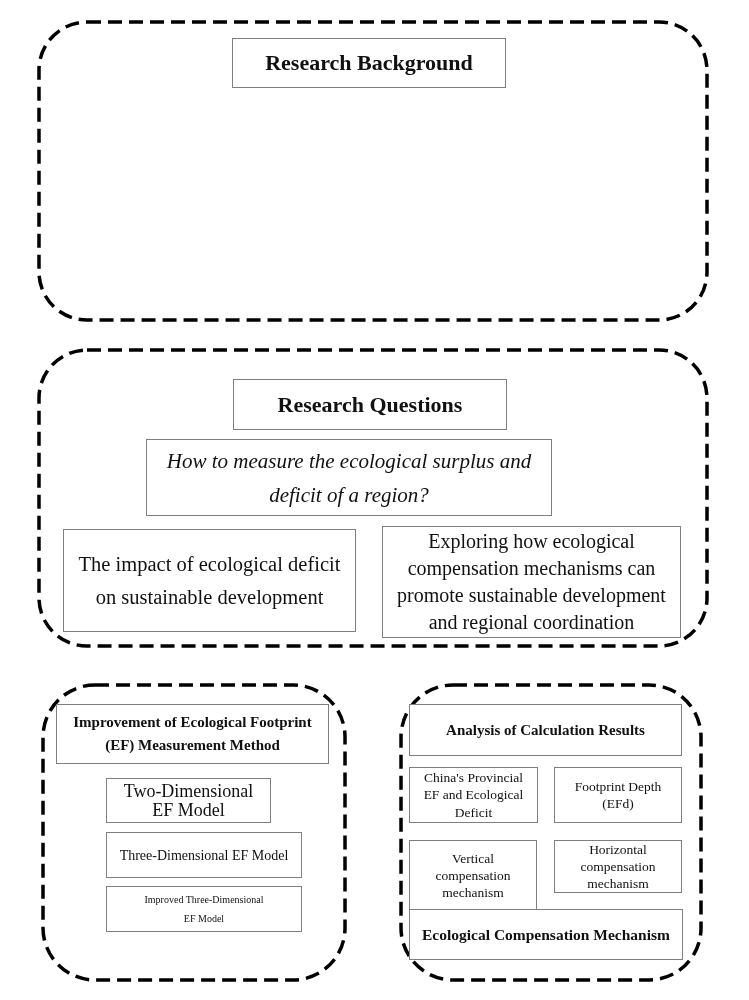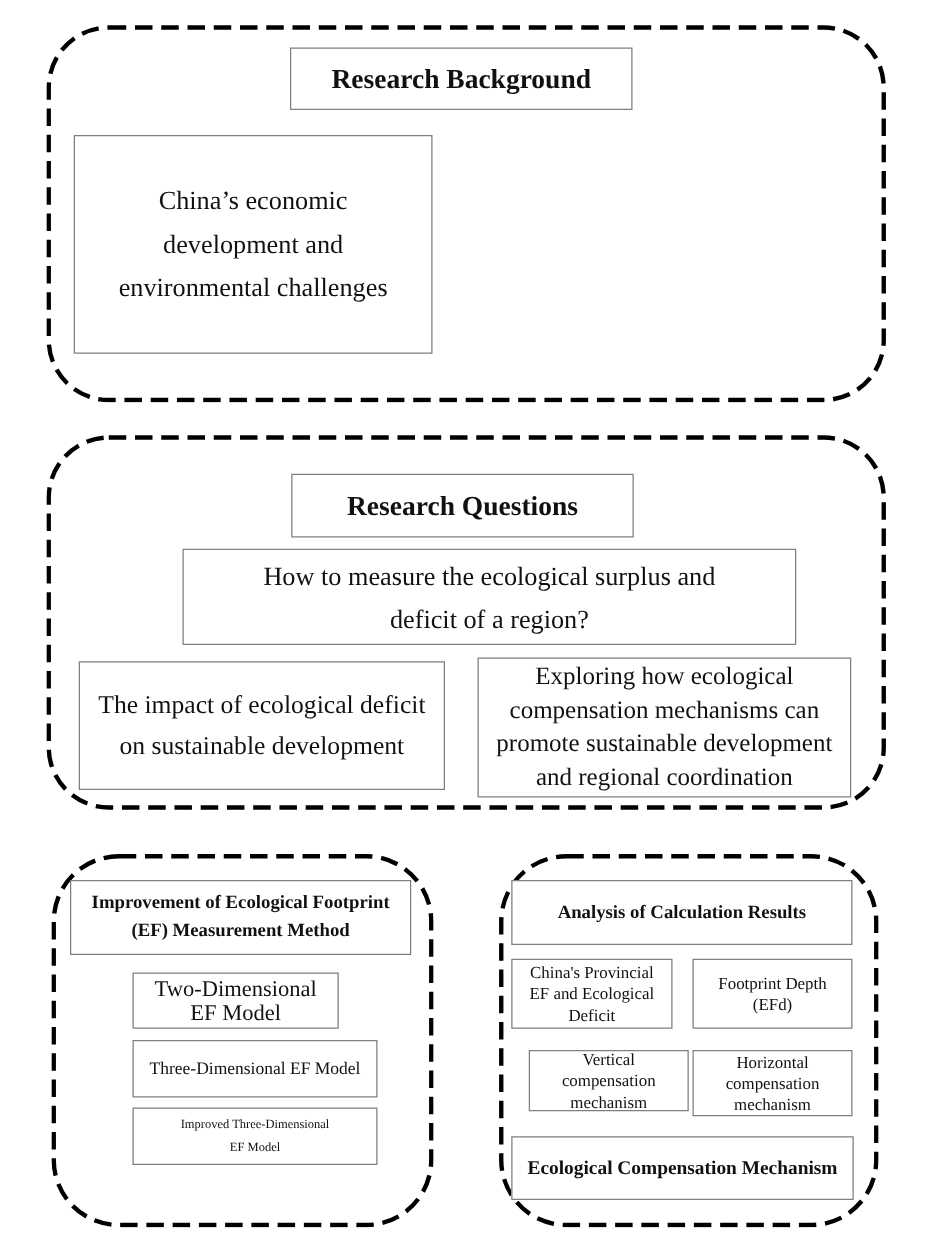--- a/index.html
+++ b/index.html
@@ -34,53 +34,50 @@
 
   
   #s1{left:37px;top:20px;width:672px;height:302px;}
   #s1-title{left:195px;top:18px;width:274px;height:50px;font-size:22px;}
   #s1-box1{left:22px;top:88px;width:287px;height:175px;font-size:21px;line-height:35px;}
   #s1-box2{left:351px;top:86px;width:292px;height:179px;font-size:21px;line-height:34px;}
 
   
   #s2{left:37px;top:348px;width:672px;height:300px;}
   #s2-title{left:196px;top:31px;width:274px;height:51px;font-size:22px;}
-  #s2-box1{left:109px;top:91px;width:491px;height:77px;font-size:21px;line-height:34px;}
+  #s2-box1{left:109px;top:91px;width:406px;height:77px;font-size:21px;line-height:34px;font-style:italic;}
   #s2-box2{left:26px;top:181px;width:293px;height:103px;font-size:20.5px;line-height:33px;}
   #s2-box3{left:345px;top:178px;width:299px;height:112px;font-size:20px;line-height:27px;}
 
   
   #s3{left:41px;top:683px;width:306px;height:299px;}
   #s3-title{left:15px;top:21px;width:273px;height:60px;font-size:15px;line-height:23px;}
   #s3-box1{left:65px;top:95px;width:165px;height:45px;font-size:18px;line-height:19px;}
   #s3-box2{left:65px;top:149px;width:196px;height:46px;font-size:14px;line-height:19px;}
   #s3-box3{left:65px;top:203px;width:196px;height:46px;font-size:10px;line-height:19px;}
 
   
   #s4{left:399px;top:683px;width:304px;height:299px;}
   #s4-title{left:10px;top:21px;width:273px;height:52px;font-size:15px;}
   #s4-box1{left:10px;top:84px;width:129px;height:56px;font-size:13.5px;line-height:17.5px;}
   #s4-box2{left:155px;top:84px;width:128px;height:56px;font-size:13.5px;line-height:17.5px;}
-  #s4-box3{left:10px;top:157px;width:128px;height:49px;font-size:13.5px;line-height:17px;margin-left:14px;}
+  #s4-box3{left:10px;top:157px;width:128px;height:70px;font-size:13.5px;line-height:17px;}
   #s4-box4{left:155px;top:157px;width:128px;height:53px;font-size:13.5px;line-height:17px;}
   #s4-footer{left:10px;top:226px;width:274px;height:51px;font-size:15.5px;}
 </style>
 </head>
 <body>
 
 <div class="canvas">
 
   <div class="section" id="s1">
     <svg class="outline-svg" viewBox="0 0 672 302" preserveAspectRatio="none">
       <rect x="2" y="2" width="668" height="298" rx="48" ry="48" fill="none" stroke="var(--outline)" stroke-width="3.5" stroke-dasharray="14 7"></rect>
     </svg>
     <div class="box title-box" id="s1-title">Research Background</div>
-    <div class="box" id="s1-box1">China’s economic
-development and
-environmental challenges</div>
   </div>
 
   <div class="section" id="s2">
     <svg class="outline-svg" viewBox="0 0 672 300" preserveAspectRatio="none">
       <rect x="2" y="2" width="668" height="296" rx="48" ry="48" fill="none" stroke="var(--outline)" stroke-width="3.5" stroke-dasharray="14 7"></rect>
     </svg>
     <div class="box title-box" id="s2-title">Research Questions</div>
     <div class="box" id="s2-box1">How to measure the ecological surplus and
 deficit of a region?</div>
     <div class="box" id="s2-box2">The impact of ecological deficit

